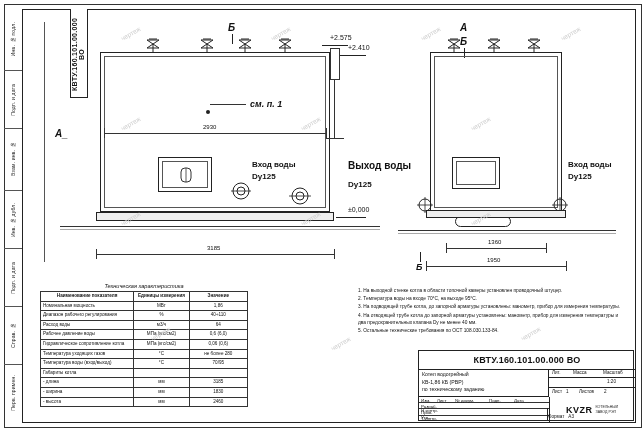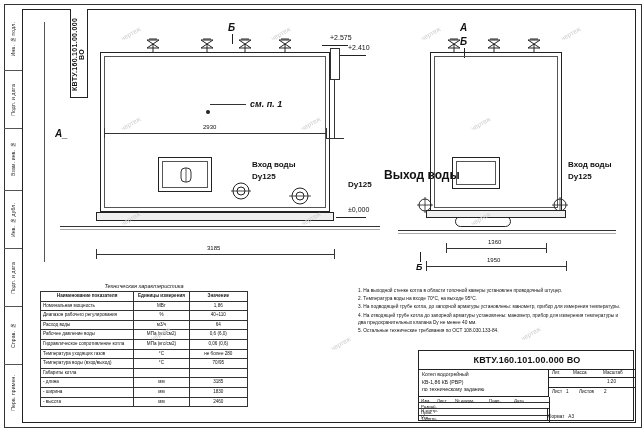--- a/index.html
+++ b/index.html
@@ -180,21 +180,21 @@
   <div class="lbl b" style="left:252px;top:160px;font-size:8px;">Вход воды</div>
   <div class="lbl b" style="left:252px;top:172px;font-size:8px;">Dу125</div>
 
   <div class="sym" style="left:288px;top:185px;">
     <svg width="24" height="22">
         <circle cx="12" cy="11" r="8" fill="none" stroke="#222" stroke-width="1"></circle>
         <circle cx="12" cy="11" r="4" fill="none" stroke="#222" stroke-width="1"></circle>
         <line x1="1" y1="11" x2="23" y2="11" stroke="#222" stroke-width=".8"></line>
       </svg>
   </div>
-  <div class="lbl b" style="left:348px;top:168px;font-size:12px;margin-left:36px;">Выход воды</div>
+  <div class="lbl b" style="left:348px;top:160px;font-size:10px;">Выход воды</div>
   <div class="lbl b" style="left:348px;top:180px;font-size:8px;">Dу125</div>
 
   <div class="box" style="left:96px;top:212px;width:238px;height:9px;border-color:#222;background:#efefef;"></div>
   <div class="line hline" style="left:60px;top:226px;width:320px;background:#333;"></div>
   <div class="line hline" style="left:60px;top:229px;width:320px;background:#aaa;"></div>
 
   <div class="line hline" style="left:96px;top:254px;width:238px;background:#333;"></div>
   <div class="line vline" style="left:96px;top:249px;height:10px;background:#333;"></div>
   <div class="line vline" style="left:334px;top:249px;height:10px;background:#333;"></div>
   <div class="dim" style="left:207px;top:245px;">3185</div>
@@ -377,20 +377,25 @@
       </div>
       <div class="row" style="top:6.2px;">
         <span style="left:2px;">Разраб.</span>
       </div>
       <div class="row" style="top:12.4px;">
         <span style="left:2px;">Пров.</span>
       </div>
       <div class="row" style="top:18.6px;border-bottom:none;">
         <span style="left:2px;">Т.контр.</span>
       </div>
+    </div>
+    <div class="footR">
+      <span class="kvzr">KVZR</span>
+      <span style="font-size:3.6px;line-height:4.4px;white-space:pre-line;margin-left:3px;color:#222;">КОТЕЛЬНЫЙ
+ЗАВОД РЭП</span>
     </div>
   </div>
 
   <div style="position:absolute;left:418px;top:408px;width:130px;height:13px;border:1px solid #222;border-top:none;box-sizing:border-box;">
     <div style="position:absolute;left:2px;top:0;font-size:4.4px;">Н.контр.</div>
     <div style="position:absolute;left:2px;top:6.5px;font-size:4.4px;">Утв.</div>
   </div>
   <div style="position:absolute;left:548px;top:411px;width:86px;height:10px;font-size:4.6px;display:flex;align-items:center;gap:4px;">
     <span>Формат</span>
     <span>А3</span>

